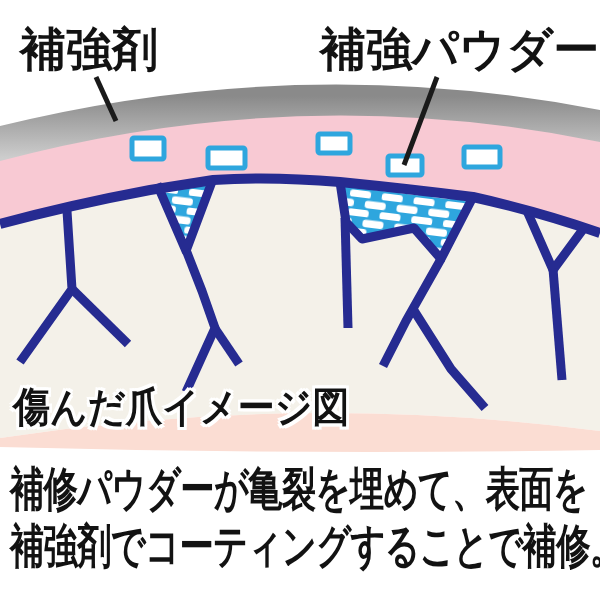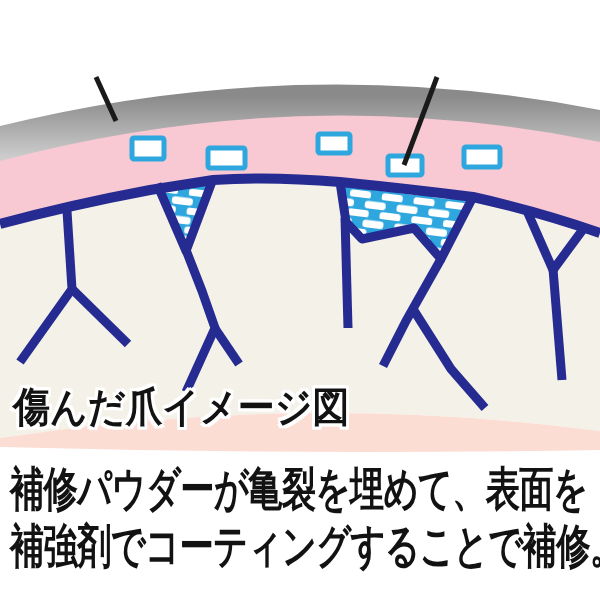--- a/index.html
+++ b/index.html
@@ -102,21 +102,23 @@
       <path d="M413,309 L451,369 L485,408"></path>
       <path d="M553,269 L562,380"></path>
     </g>
 
     <g stroke="#1a1a1a" stroke-width="5" fill="none">
       <path d="M96,77 L116,121"></path>
       <path d="M437,77 L404,165"></path>
     </g>
   </svg>
 
+  <div class="lbl lbl-top" style="left:20px;top:26px;">補強剤</div>
 
+  <div class="lbl lbl-top" style="left:320px;top:26px;">補強パウダー</div>
 
   <div class="lbl lbl-caption" style="left:13px;top:387px;">傷んだ爪イメージ図</div>
 
   <div class="lbl lbl-body" style="left:10px;top:465px;">補修パウダーが亀裂を埋めて、表面を</div>
 
   <div class="lbl lbl-body" style="left:10px;top:522px;">補強剤でコーティングすることで補修。</div>
 
 </div>
 
 </body></html>

